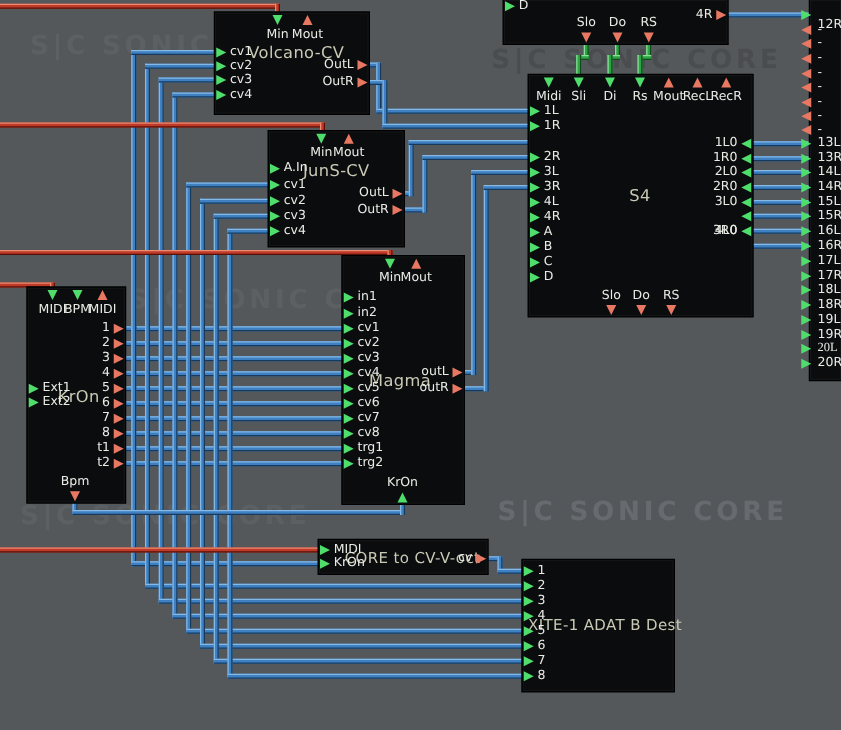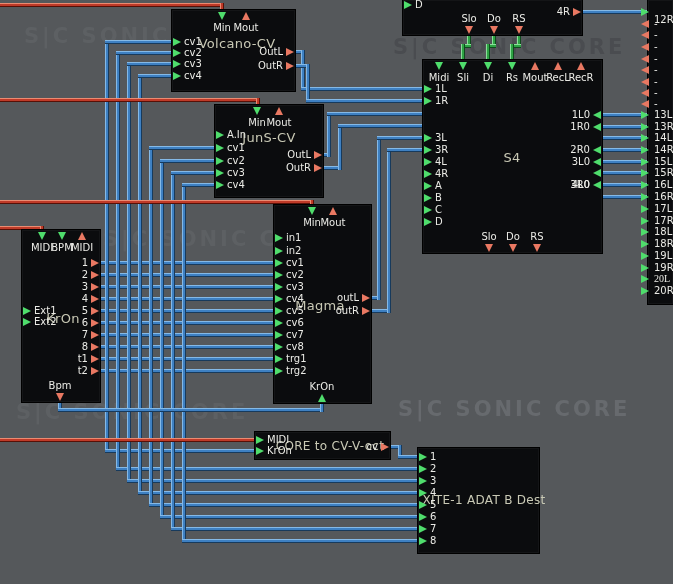--- a/index.html
+++ b/index.html
@@ -399,20 +399,24 @@
         <div class="plabel" style="top: 12px; left: 0px; width: 48px; text-align: center;">RecR</div>
       </div>
       <div class="port" style="left: 0px; top: 23px; height: 12px; width: 179px;">
         <div class="ar r g" style="top: 2px; left: 1px;"></div>
         <div class="plabel" style="left: 12px; top: 0px;">1L</div>
       </div>
       <div class="port" style="left: 0px; top: 35px; height: 12px; width: 179px;">
         <div class="ar r g" style="top: 2px; left: 1px;"></div>
         <div class="plabel" style="left: 12px; top: 0px;">1R</div>
       </div>
+      <div class="port" style="left: 0px; top: 60px; height: 12px; width: 179px;">
+        <div class="ar r g" style="top: 2px; left: 1px;"></div>
+        <div class="plabel" style="left: 12px; top: 0px;">2R</div>
+      </div>
       <div class="port" style="left: 0px; top: 72px; height: 12px; width: 179px;">
         <div class="ar r g" style="top: 2px; left: 1px;"></div>
         <div class="plabel" style="left: 12px; top: 0px;">3L</div>
       </div>
       <div class="port" style="left: 0px; top: 84px; height: 12px; width: 179px;">
         <div class="ar r g" style="top: 2px; left: 1px;"></div>
         <div class="plabel" style="left: 12px; top: 0px;">3R</div>
       </div>
       <div class="port" style="left: 0px; top: 96px; height: 12px; width: 179px;">
         <div class="ar r g" style="top: 2px; left: 1px;"></div>
@@ -439,20 +443,24 @@
         <div class="plabel" style="left: 12px; top: 0px;">D</div>
       </div>
       <div class="port" style="right: 0px; top: 49px; height: 12px; width: 179px;">
         <div class="ar l g" style="top: 2px; right: 1px;"></div>
         <div class="plabel" style="right: 12px; top: 0px; text-align: right;">1L0</div>
       </div>
       <div class="port" style="right: 0px; top: 61px; height: 12px; width: 189px;">
         <div class="ar l g" style="top: 2px; right: 1px;"></div>
         <div class="plabel" style="right: 12px; top: 0px; text-align: right;">1R0</div>
       </div>
+      <div class="port" style="right: 0px; top: 72px; height: 12px; width: 179px;">
+        <div class="ar l g" style="top: 2px; right: 1px;"></div>
+        <div class="plabel" style="right: 12px; top: 0px; text-align: right;">2L0</div>
+      </div>
       <div class="port" style="right: 0px; top: 84px; height: 12px; width: 179px; margin-left: 40px;">
         <div class="ar l g" style="top: 2px; right: 1px;"></div>
         <div class="plabel" style="right: 12px; top: 0px; text-align: right;">2R0</div>
       </div>
       <div class="port" style="right: 0px; top: 96px; height: 12px; width: 179px;">
         <div class="ar l g" style="top: 2px; right: 1px;"></div>
         <div class="plabel" style="right: 12px; top: 0px; text-align: right;">3L0</div>
       </div>
       <div class="port" style="right: 0px; top: 107px; height: 12px; width: 179px;">
         <div class="ar l g" style="top: 2px; right: 1px;"></div>

